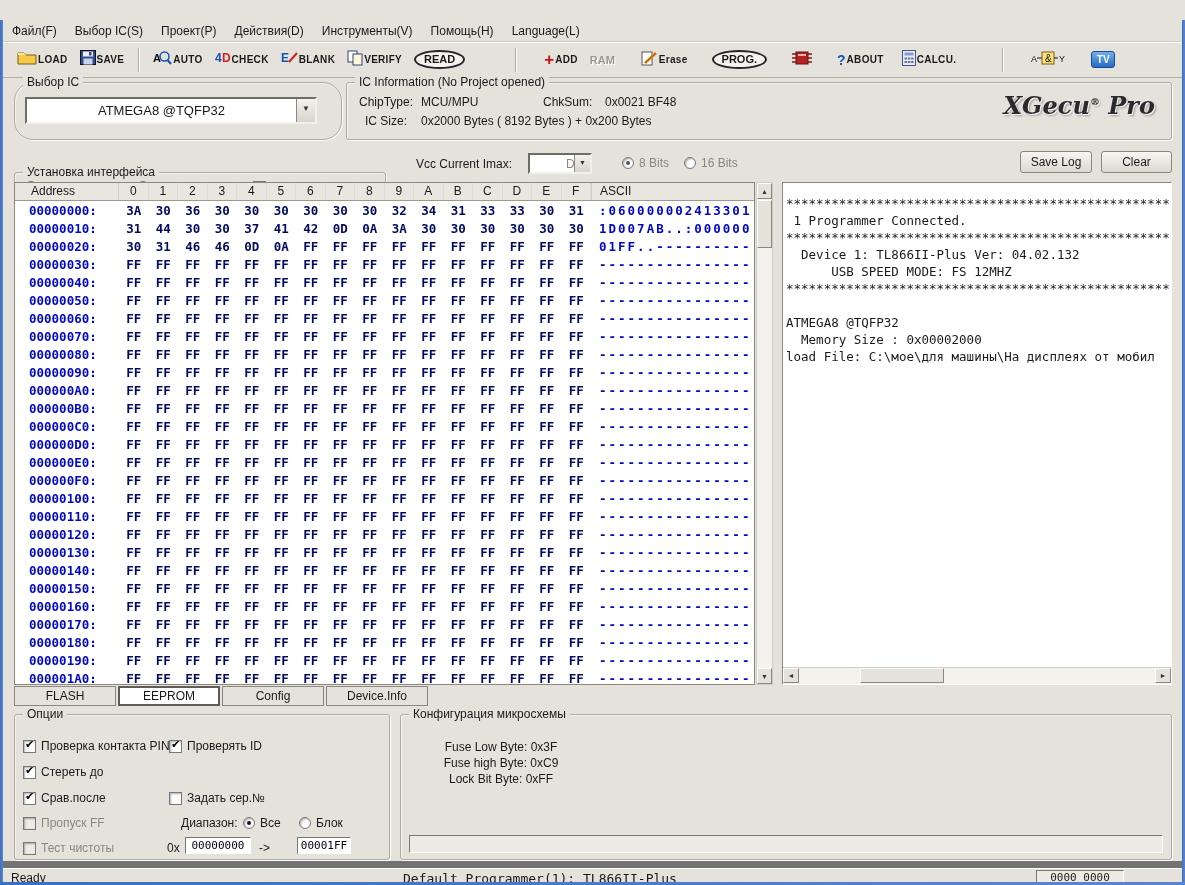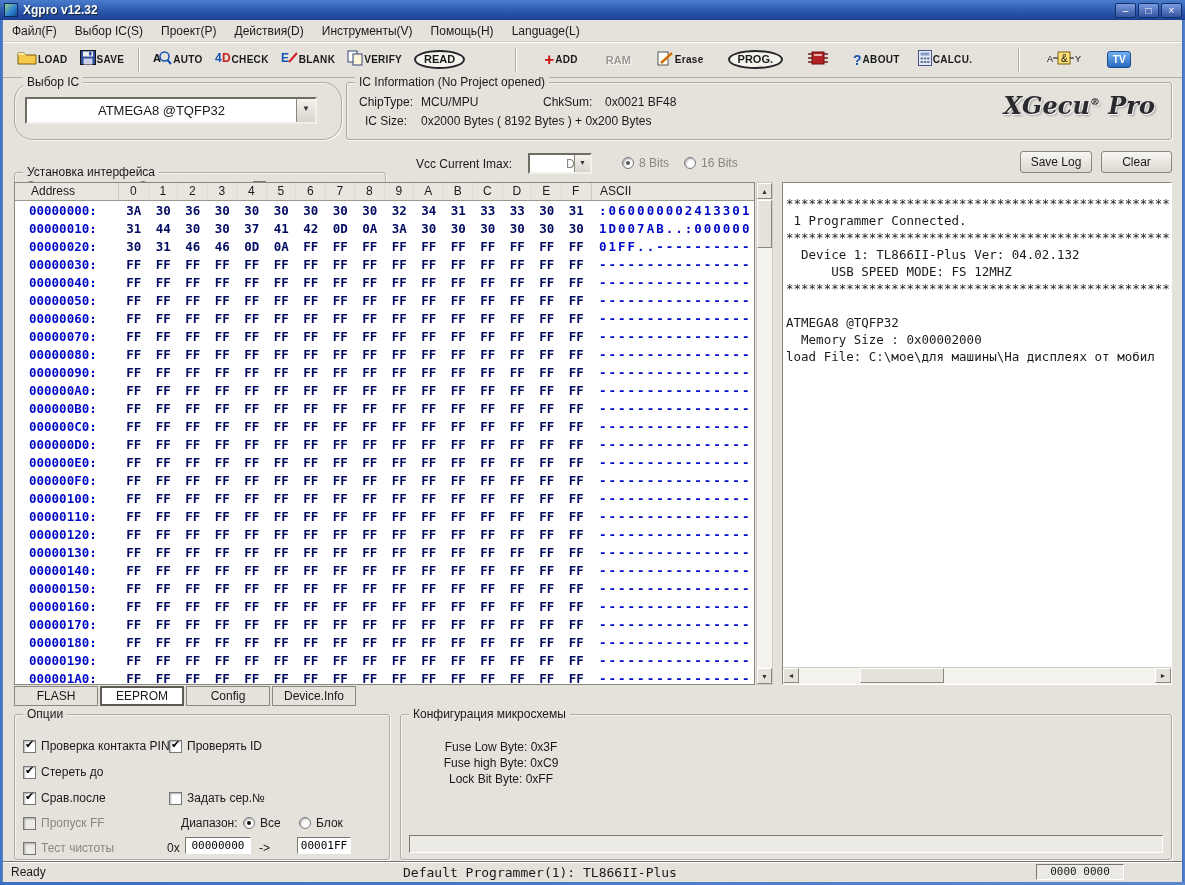--- a/index.html
+++ b/index.html
@@ -92,63 +92,56 @@
   .sb-thumb { position:absolute; background:#e5e2dc; border:1px solid; border-color:#fff #8a877f #8a877f #fff; }
 
   
   #logpanel { position:absolute; left:782px; top:182px; width:390px; height:503px; background:#fff;
     border:1px solid; border-color:#8a877f #fff #fff #8a877f; overflow:hidden; }
   #log-lines { padding:12px 0 0 3px; font-family:"DejaVu Sans Mono",monospace; font-size:12.5px;
     line-height:17px; white-space:pre; overflow:hidden; height:467px; }
 
   
   #buffer-tabs { position:absolute; left:14px; top:686px; display:flex; }
-  .tab { width:84px; height:20px; background:#e5e2dc; border:1px solid #8a877f; margin-right:2px;
+  .tab { width:102px; height:20px; background:#e5e2dc; border:1px solid #8a877f; margin-right:2px;
     font-size:12px; text-align:center; line-height:18px; }
   .tab.active { background:#fff; border:2px solid #5f5c55; line-height:16px; }
 
   
   .field { position:absolute; height:17px; background:#fff; border:1px solid; border-color:#7a776f #fff #fff #7a776f;
     font-family:"DejaVu Sans Mono",monospace; font-size:11px; text-align:center; padding:0; }
   .slabel { position:absolute; font-size:12px; white-space:nowrap; }
 
   #fuse-lines { position:absolute; left:10px; top:24px; width:180px; text-align:center; font-size:12px; line-height:16px; }
   #cfg-empty { position:absolute; left:8px; right:8px; bottom:6px; height:18px; background:#eceae4;
     border:1px solid; border-color:#7a776f #fff #fff #7a776f; }
 
   
   #statusbar { position:absolute; left:3px; right:3px; top:861px; height:21px; background:#e5e2dc;
-    border-top:1px solid #737373; box-shadow:inset 0 1px 0 #fff; font-size:12px; }
+    border-top:7px solid #737373; box-shadow:inset 0 1px 0 #fff; font-size:12px; }
   #status-prog { position:absolute; left:400px; top:3px; font-family:"DejaVu Sans Mono",monospace; font-size:13px; }
   #status-counter { position:absolute; left:1033px; top:2px; width:88px; height:16px; background:#eceae4;
     border:1px solid; border-color:#7a776f #fff #fff #7a776f; text-align:center;
     font-family:"DejaVu Sans Mono",monospace; font-size:11px; line-height:14px; }
 
   
   #logo { position:absolute; right:16px; top:8px; font-family:"DejaVu Serif",serif; font-style:italic;
     font-weight:bold; font-size:24px; color:#2a2a2e;
     text-shadow:1px 1px 0 rgba(255,255,255,.9), 2px 2px 2px rgba(0,0,0,.3); white-space:nowrap; }
   #logo sup { font-size:10px; }
 </style>
 </head>
 <body>
 
 <div id="win">
 
   <div class="frame" id="frame-l"></div>
   <div class="frame" id="frame-r"></div>
   <div class="frame" id="frame-b"></div>
 
-  <div id="titlebar">
-    <div id="app-icon"></div>
-    <div id="win-title">Xgpro v12.32</div>
-    <div class="wbtn">–</div>
-    <div class="wbtn">□</div>
-    <div class="wbtn">×</div>
-  </div>
 
   <div id="menubar">
       <span id="menu-items" style="display:flex;">
         <span class="menu-item">Файл(F)</span>
         <span class="menu-item">Выбор IC(S)</span>
         <span class="menu-item">Проект(P)</span>
         <span class="menu-item">Действия(D)</span>
         <span class="menu-item">Инструменты(V)</span>
         <span class="menu-item">Помощь(H)</span>
         <span class="menu-item">Language(L)</span>
@@ -203,21 +196,21 @@
       <span class="tlabel">VERIFY</span>
     </div>
     <div class="tool">
       <span class="oval">READ</span>
     </div>
     <div class="tsep" style="margin-left:40px;"></div>
     <div class="tool" style="margin-left:14px;">
       <span class="plus">+</span>
       <span class="tlabel">ADD</span>
     </div>
-    <div class="tool" style="margin-left:16px;">
+    <div class="tool" style="">
       <span class="ramlbl">RAM</span>
     </div>
     <div class="tool" style="margin-left:14px;">
       <span><svg width="17" height="16" viewBox="0 0 17 16">
             <rect x="1" y="2" width="10" height="13" fill="#fff" stroke="#555"></rect>
             <line x1="4" y1="13" x2="15" y2="3" stroke="#d4a017" stroke-width="3"></line>
             <line x1="4" y1="13" x2="15" y2="3" stroke="#cc2222" stroke-width="1"></line>
           </svg></span>
       <span class="tlabel">Erase</span>
     </div>

